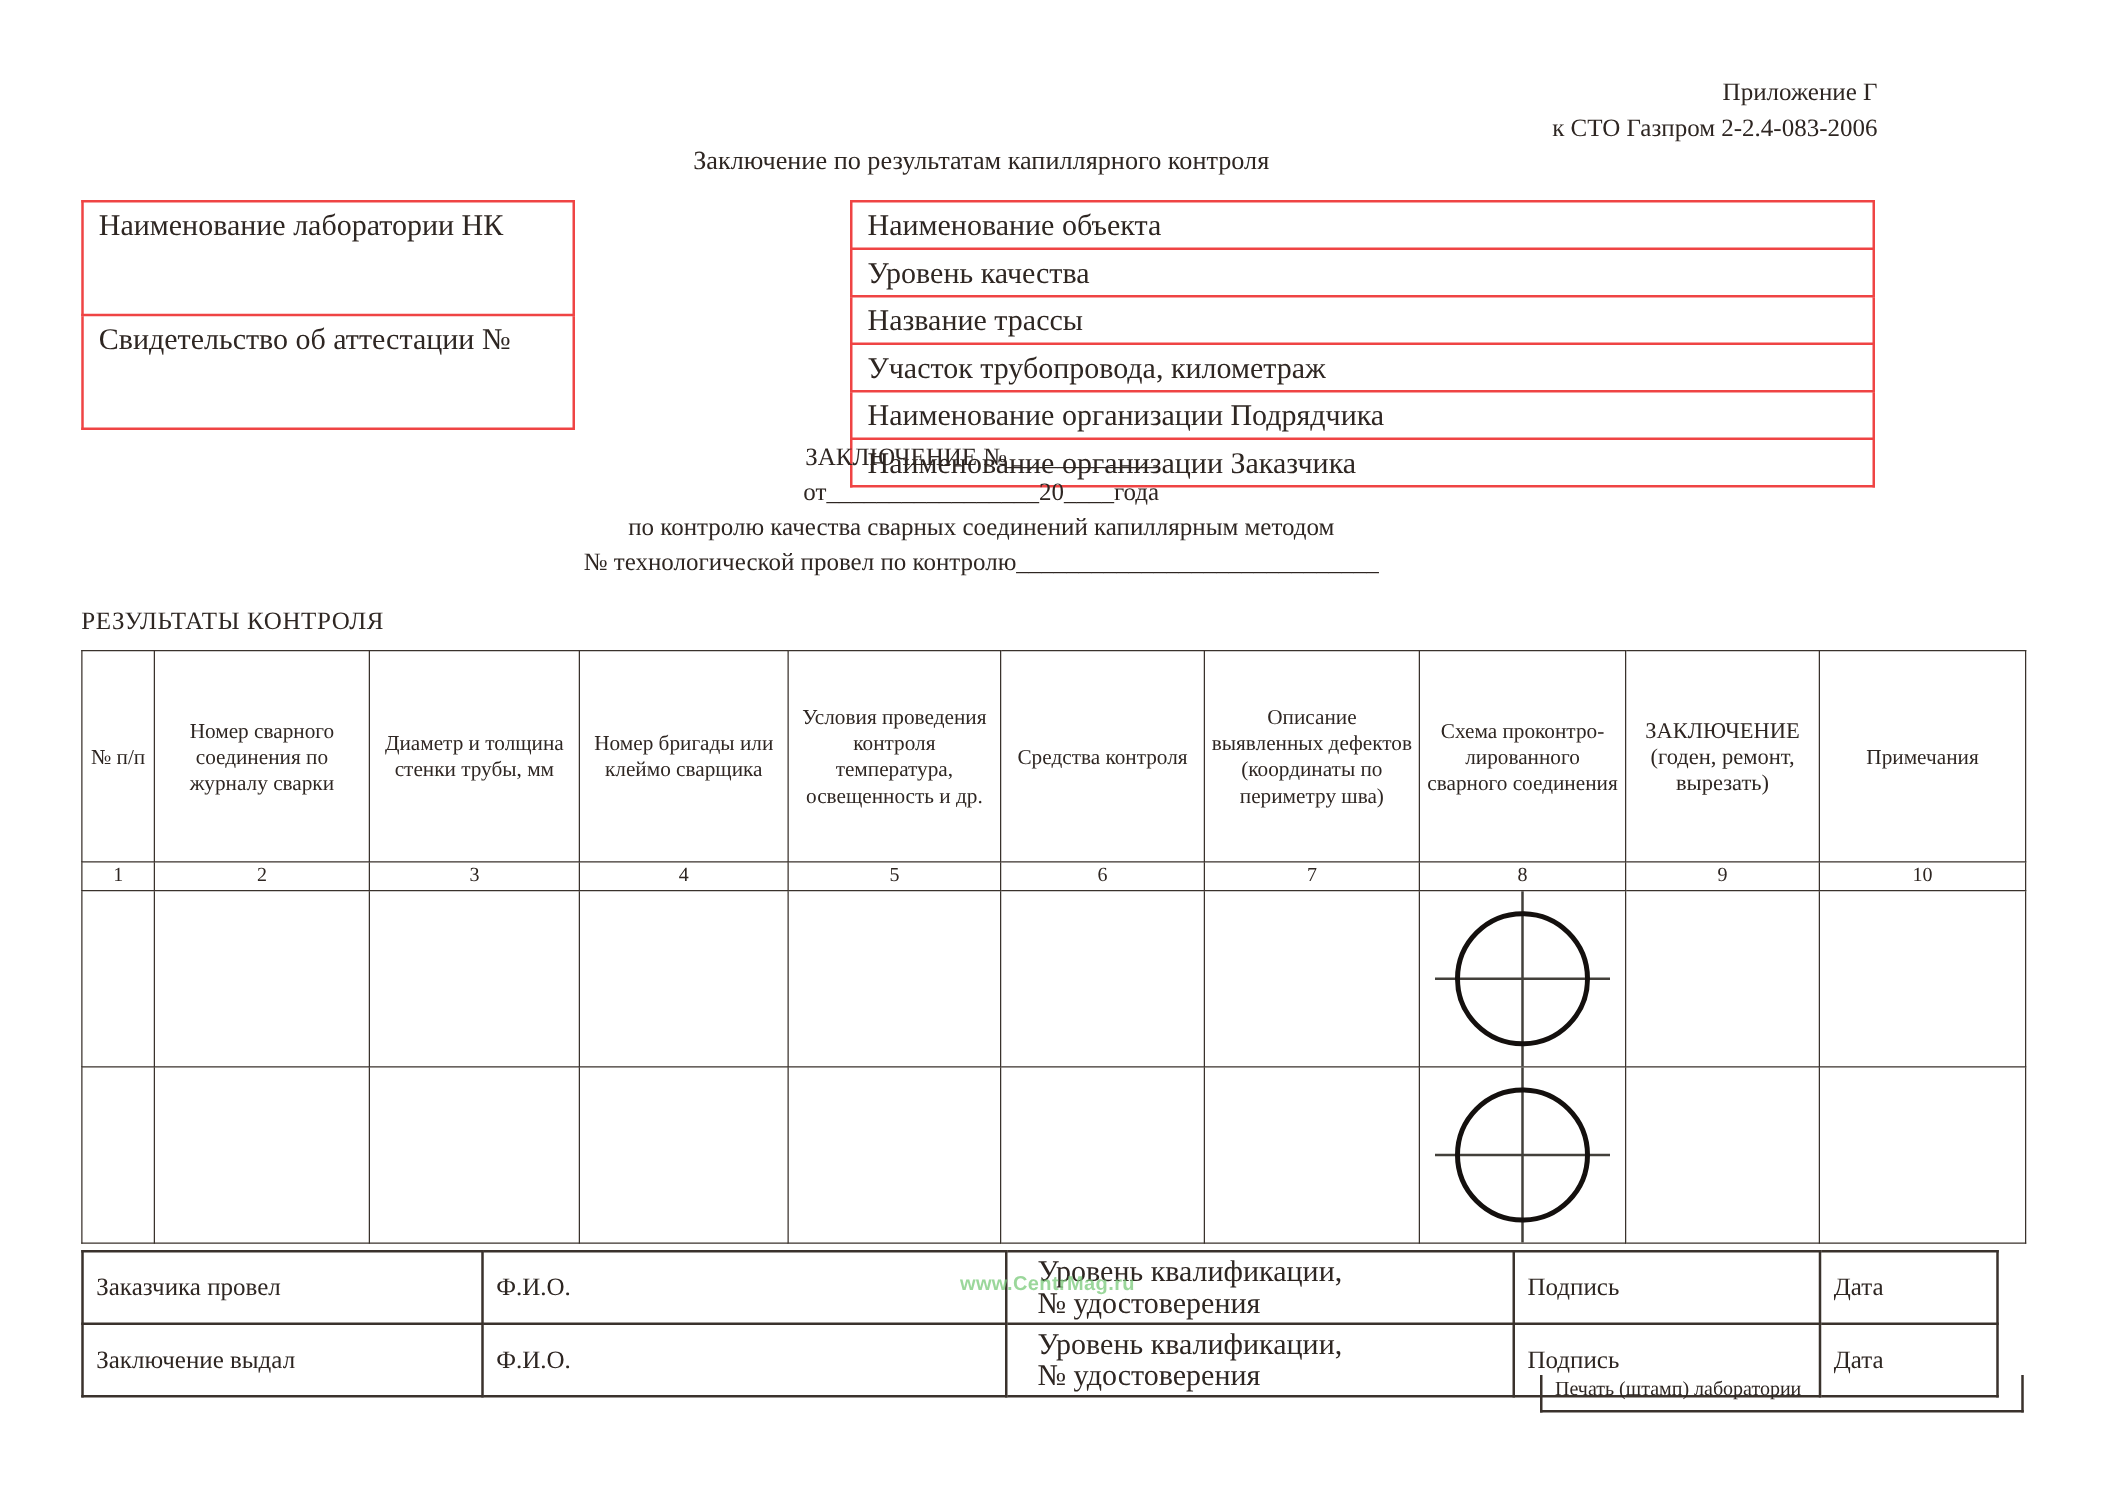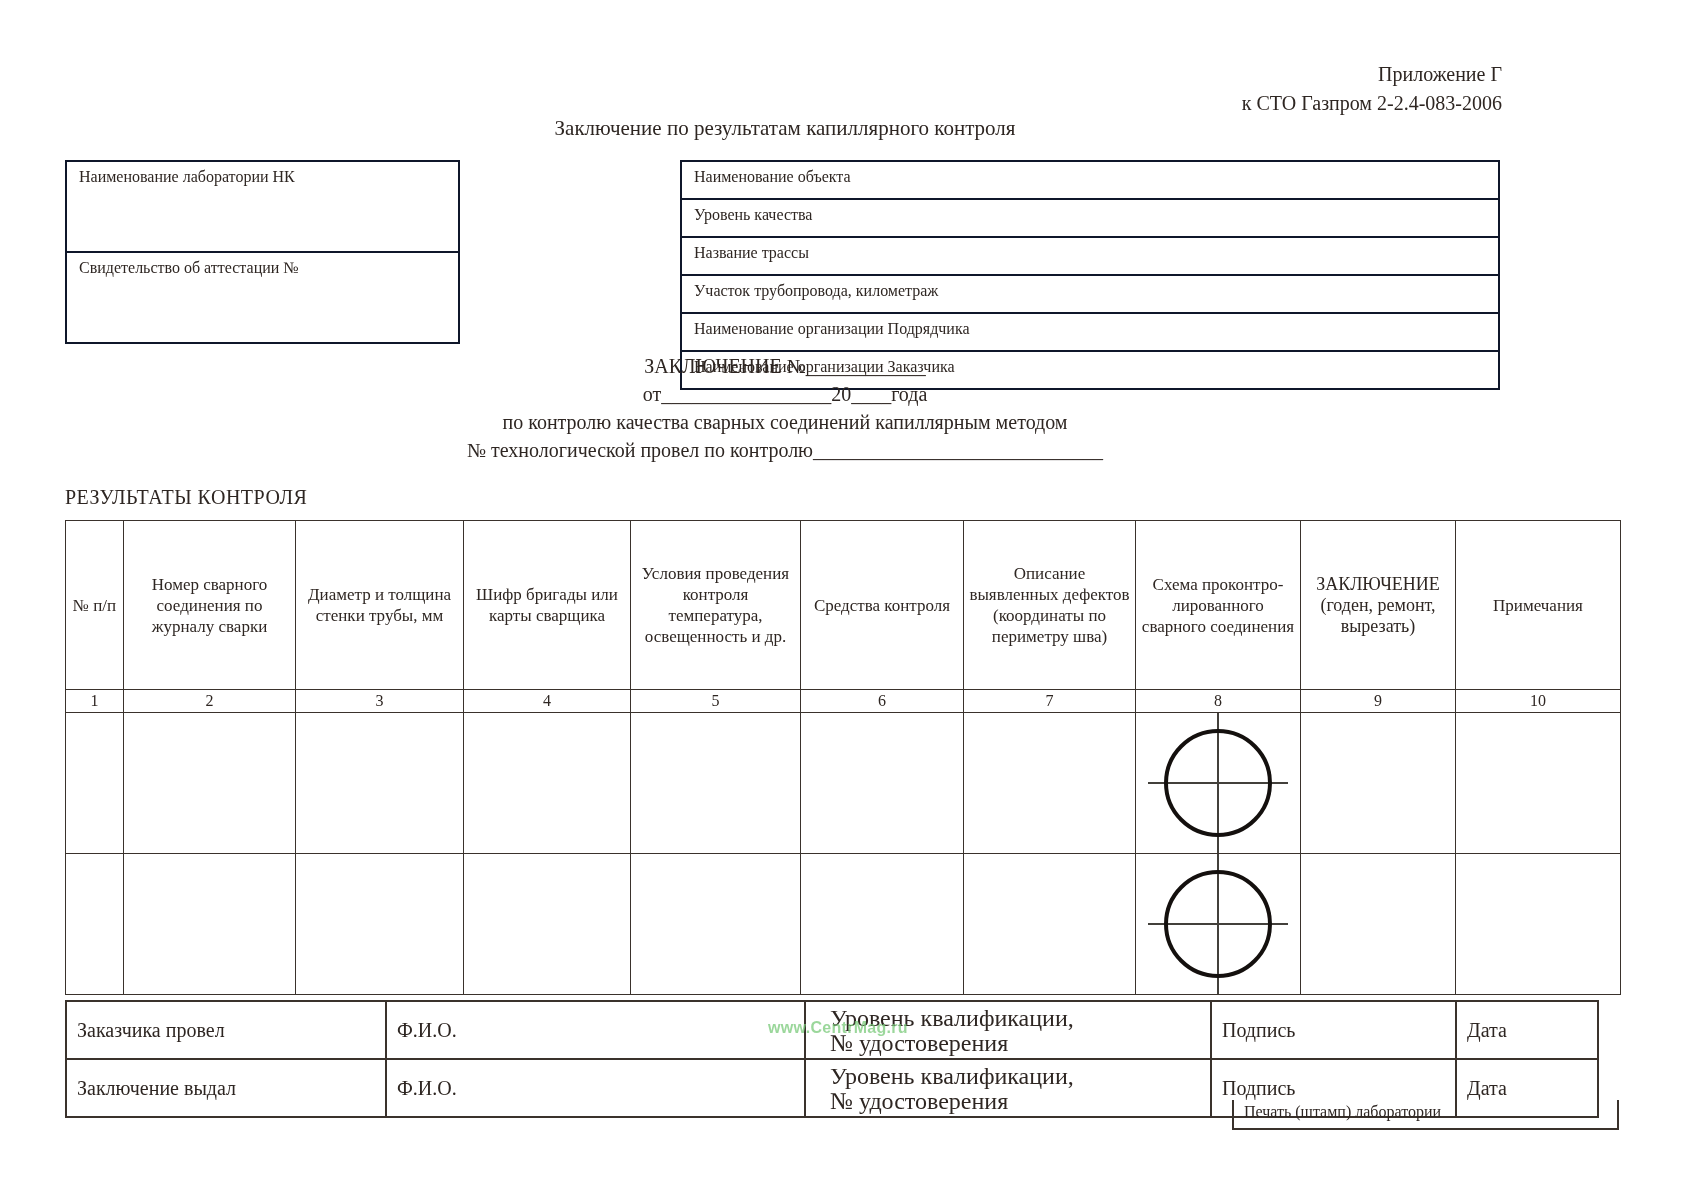--- a/index.html
+++ b/index.html
@@ -15,21 +15,21 @@
   .abs { position:absolute; }
 
   
   .appendix { right:195px; top:60px; text-align:right; font-size:20px; line-height:29px; }
 
   
   .doc-title { left:65px; top:116px; width:1440px; text-align:center; font-size:21px; }
 
   
   table.box { border-collapse:collapse; table-layout:fixed; }
-  table.box td { border:2px solid #0f172a; vertical-align:top; padding:6px 12px 0 12px; font-size:16px; }
+  table.box td { border:2px solid #ef4444; vertical-align:top; padding:6px 12px 0 12px; font-size:24px; }
 
   .lab-box { left:65px; top:160px; }
   .lab-box table { width:395px; }
   .lab-box td { height:83px; }
 
   .obj-box { left:680px; top:160px; }
   .obj-box table { width:820px; }
   .obj-box td { height:30px; padding-top:2px; vertical-align:middle; }
 
   
@@ -141,21 +141,21 @@
         <col style="width:172px">
           <col style="width:165px">
           <col style="width:155px">
         <col style="width:165px">
       </colgroup>
       <tbody>
           <tr class="hdr">
         <td>№ п/п</td>
         <td>Номер сварного соединения по журналу сварки</td>
         <td>Диаметр и толщина стенки трубы, мм</td>
-        <td>Шифр бригады или карты сварщика</td>
+        <td>Номер бригады или клеймо сварщика</td>
         <td>Условия проведения контроля температура, освещенность и др.</td>
         <td>Средства контроля</td>
         <td>Описание выявленных дефектов (координаты по периметру шва)</td>
         <td>Схема проконтро-лированного сварного соединения</td>
         <td class="big">ЗАКЛЮЧЕНИЕ (годен, ремонт, вырезать)</td>
         <td>Примечания</td>
       </tr>
       <tr class="nums">
         <td>1</td>
         <td>2</td>

